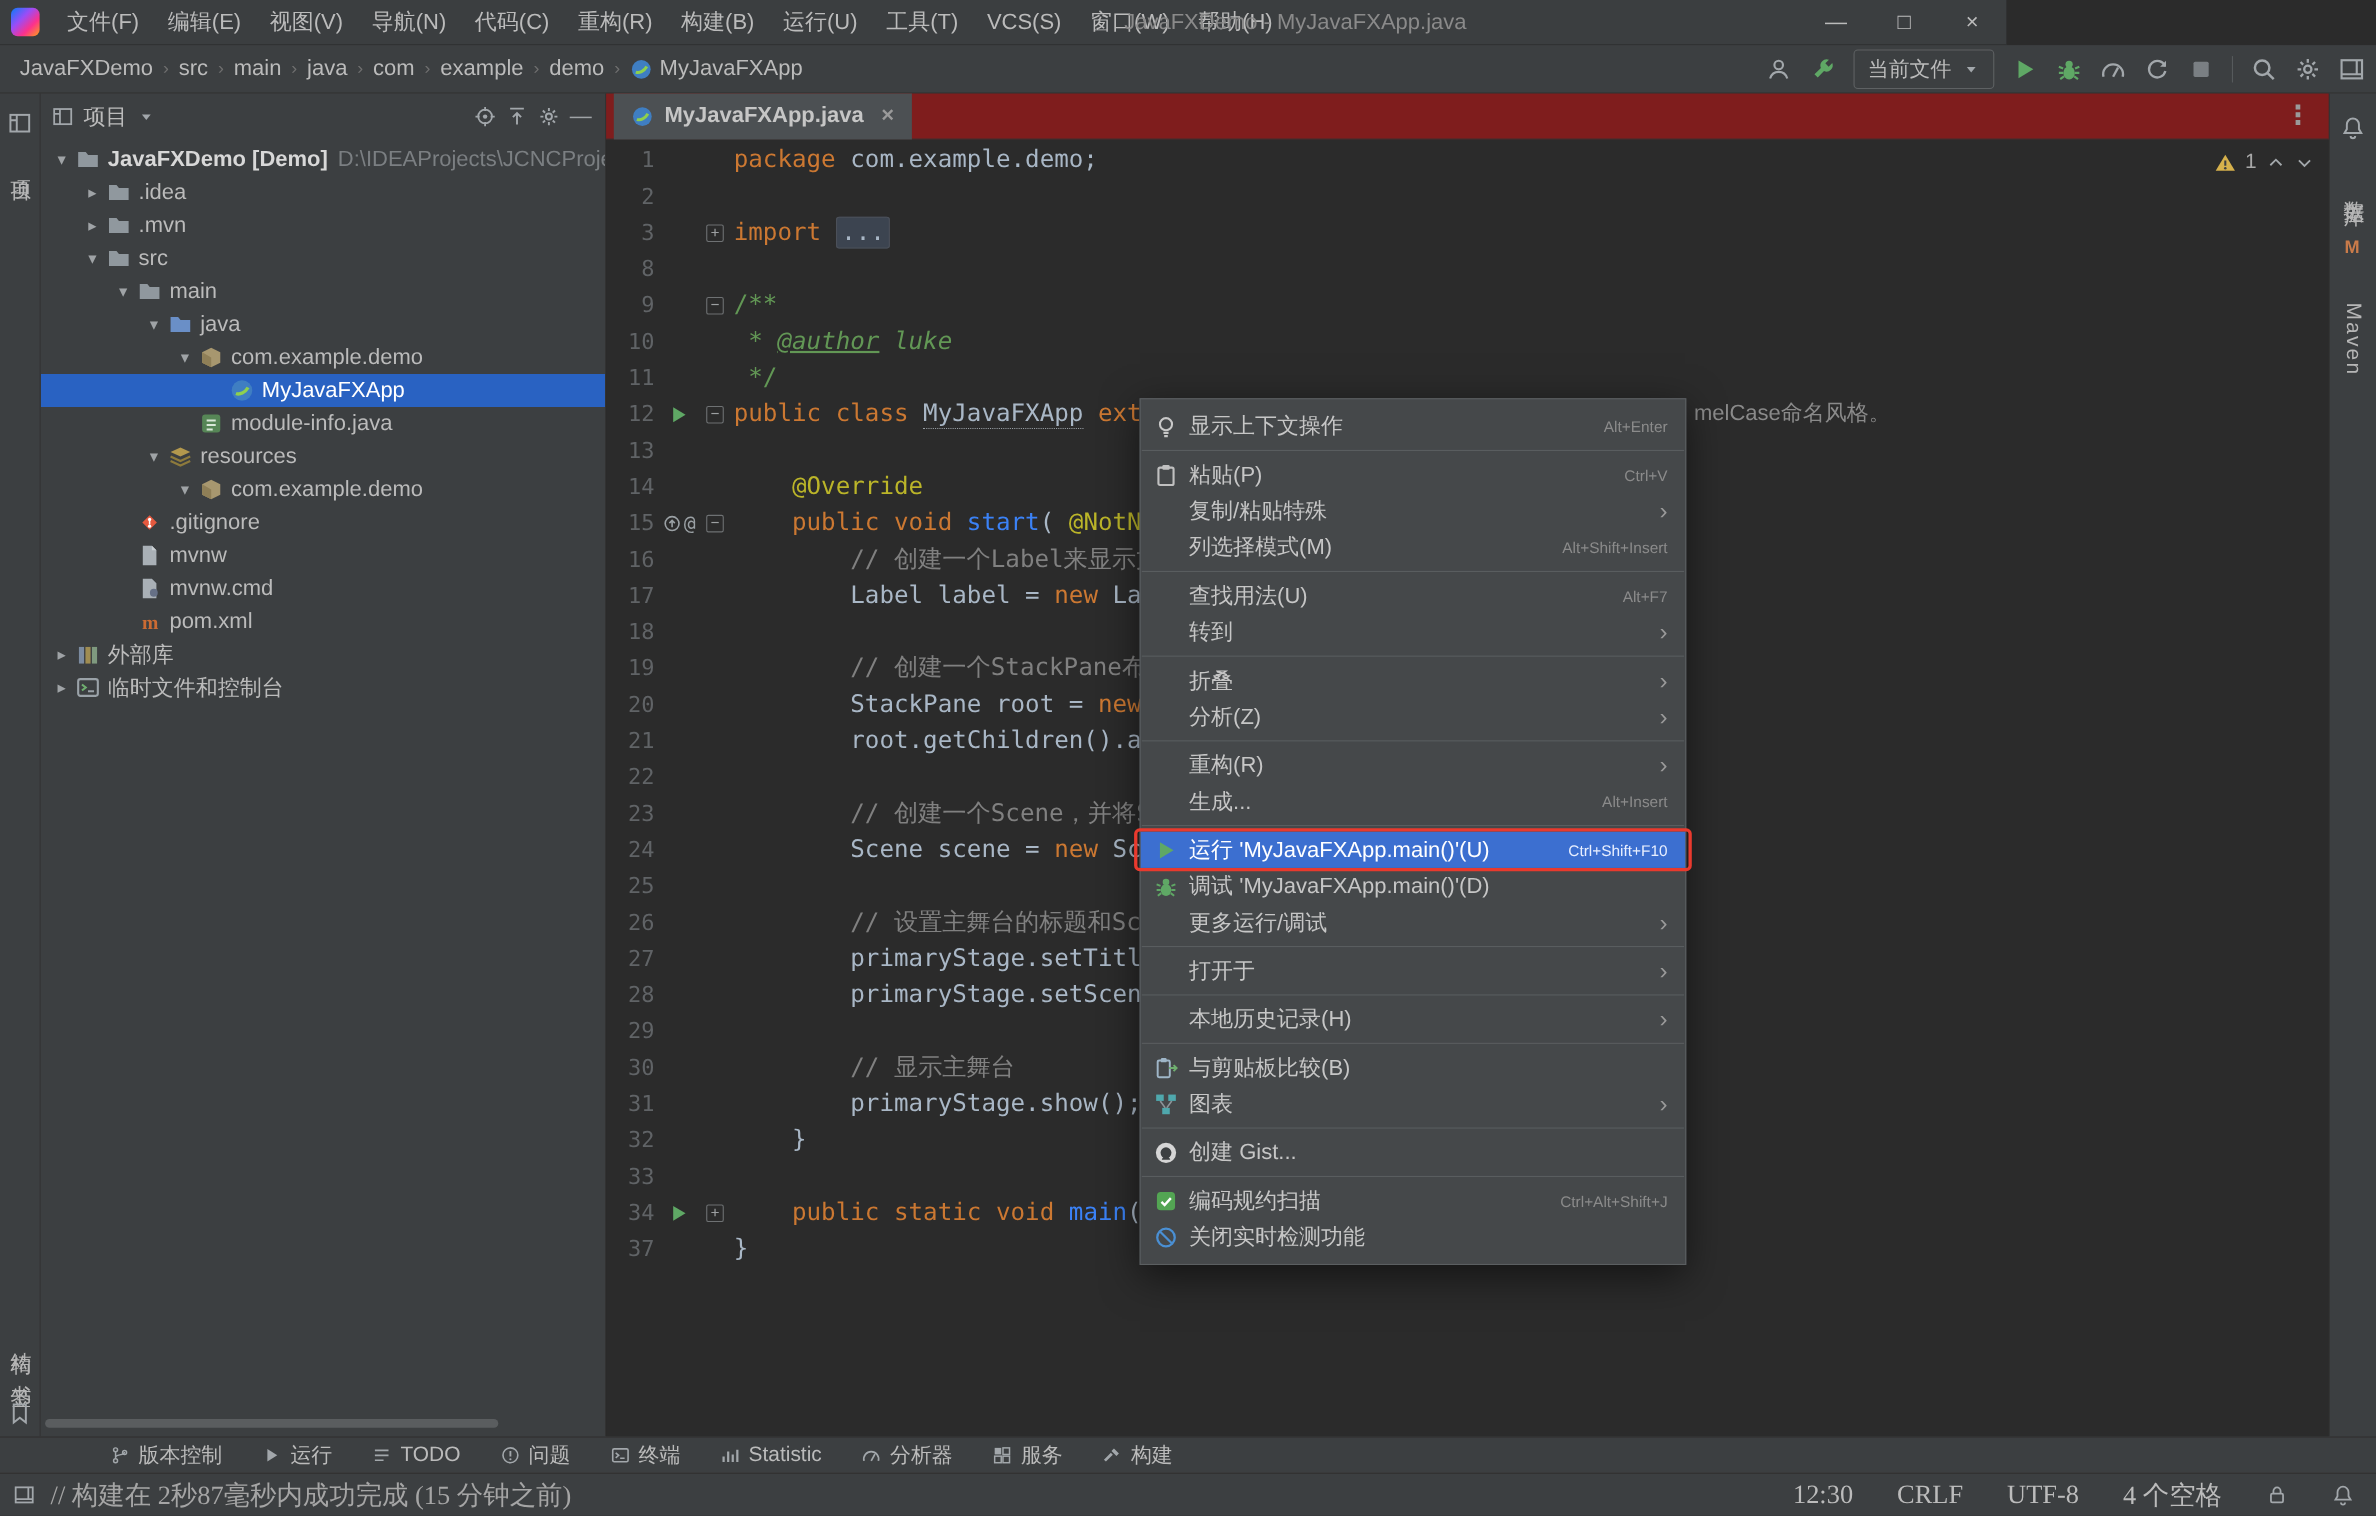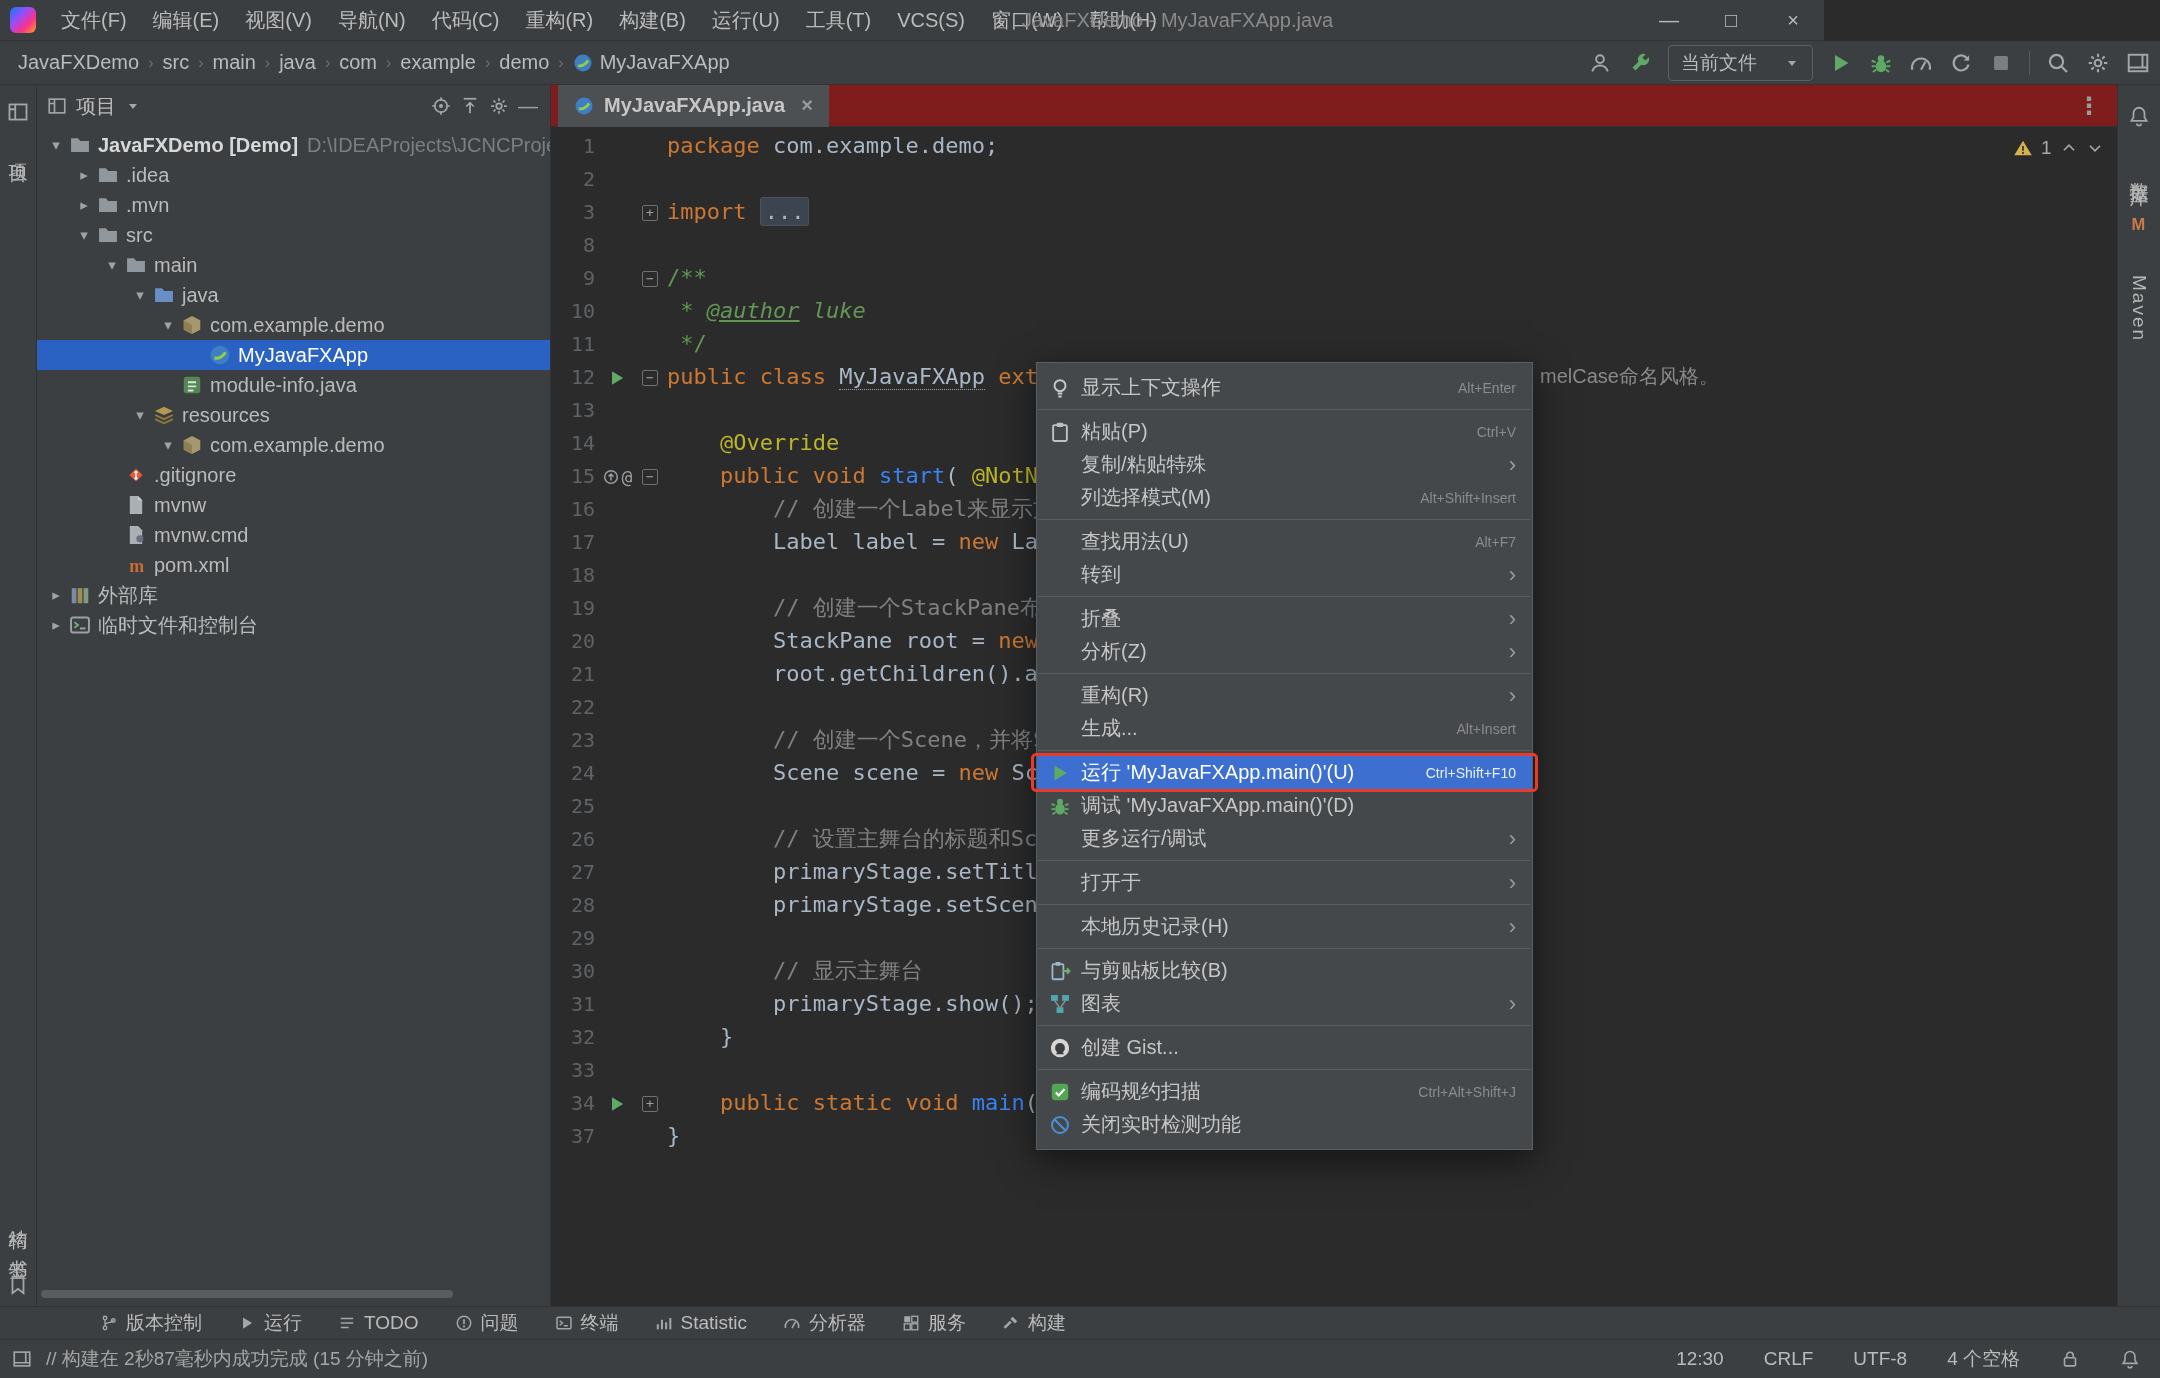--- a/index.html
+++ b/index.html
@@ -20,21 +20,21 @@
   .win-btn{width:62px;text-align:center;color:#bbbbbb;font-size:20px;line-height:41px;}
 
   
   #toolbar{position:absolute;left:0;top:41px;width:2160px;height:44px;background:#3c3f41;
     border-bottom:1px solid #323232;display:flex;align-items:center;padding:0 10px 0 18px;}
   #breadcrumbs{display:flex;align-items:center;white-space:nowrap;}
   .crumb{color:#bbbbbb;font-size:20px;display:flex;align-items:center;gap:7px;}
   .crumb-sep{color:#6f6f6f;margin:0 9px;font-size:16px;}
   .toolbar-right{margin-left:auto;display:flex;align-items:center;gap:16px;}
   .combo{border:1px solid #5e6163;border-radius:4px;color:#bbbbbb;font-size:19px;
-    padding:4px 12px;display:flex;align-items:center;gap:27px;}
+    padding:4px 12px;display:flex;align-items:center;gap:10px;}
   .tb-divider{width:1px;height:24px;background:#565a5c;}
 
   
   #left-stripe{position:absolute;left:0;top:85px;width:37px;height:1221px;background:#3c3f41;
     border-right:1px solid #323232;}
   #right-stripe{position:absolute;left:2117px;top:85px;width:43px;height:1221px;background:#3c3f41;
     border-left:1px solid #323232;}
   .stripe-col{position:absolute;left:0;width:100%;display:flex;flex-direction:column;
     align-items:center;gap:26px;}
   .v-label{writing-mode:vertical-rl;color:#b6b6b6;font-size:19px;letter-spacing:2px;}
@@ -107,22 +107,22 @@
   .msep{height:1px;background:#595d5f;margin:5px 1px;}
   .red-frame{position:absolute;left:-6px;right:-6px;top:-3px;bottom:-3px;
     border:3px solid #e93a2e;border-radius:5px;pointer-events:none;z-index:5;}
 
   
   #status-tools{position:absolute;left:0;top:1306px;width:2160px;height:33px;background:#3c3f41;
     border-top:1px solid #323232;display:flex;align-items:center;gap:36px;padding-left:100px;
     font-size:19px;color:#bbbbbb;}
   .tool-btn{display:flex;align-items:center;gap:8px;white-space:nowrap;}
   #status-info{position:absolute;left:0;top:1339px;width:2160px;height:39px;background:#3c3f41;
-    border-top:1px solid #323232;display:flex;align-items:center;font-size:19px;color:#a5a5a5;
-    padding:0 20px 0 12px;}
+    border-top:1px solid #323232;display:flex;align-items:center;font-size:24px;color:#a5a5a5;
+    padding:0 20px 0 12px;font-family:Liberation Serif, serif;}
   #status-message{margin-left:14px;color:#a5a5a5;}
   .status-right{margin-left:auto;display:flex;align-items:center;gap:40px;color:#bbbbbb;}
 </style>
 </head>
 <body>
 
 <div id="titlebar">
   <div class="logo"></div>
   <div id="menubar-items" style="display:flex;">
       <span class="menu-item">文件(F)</span>

